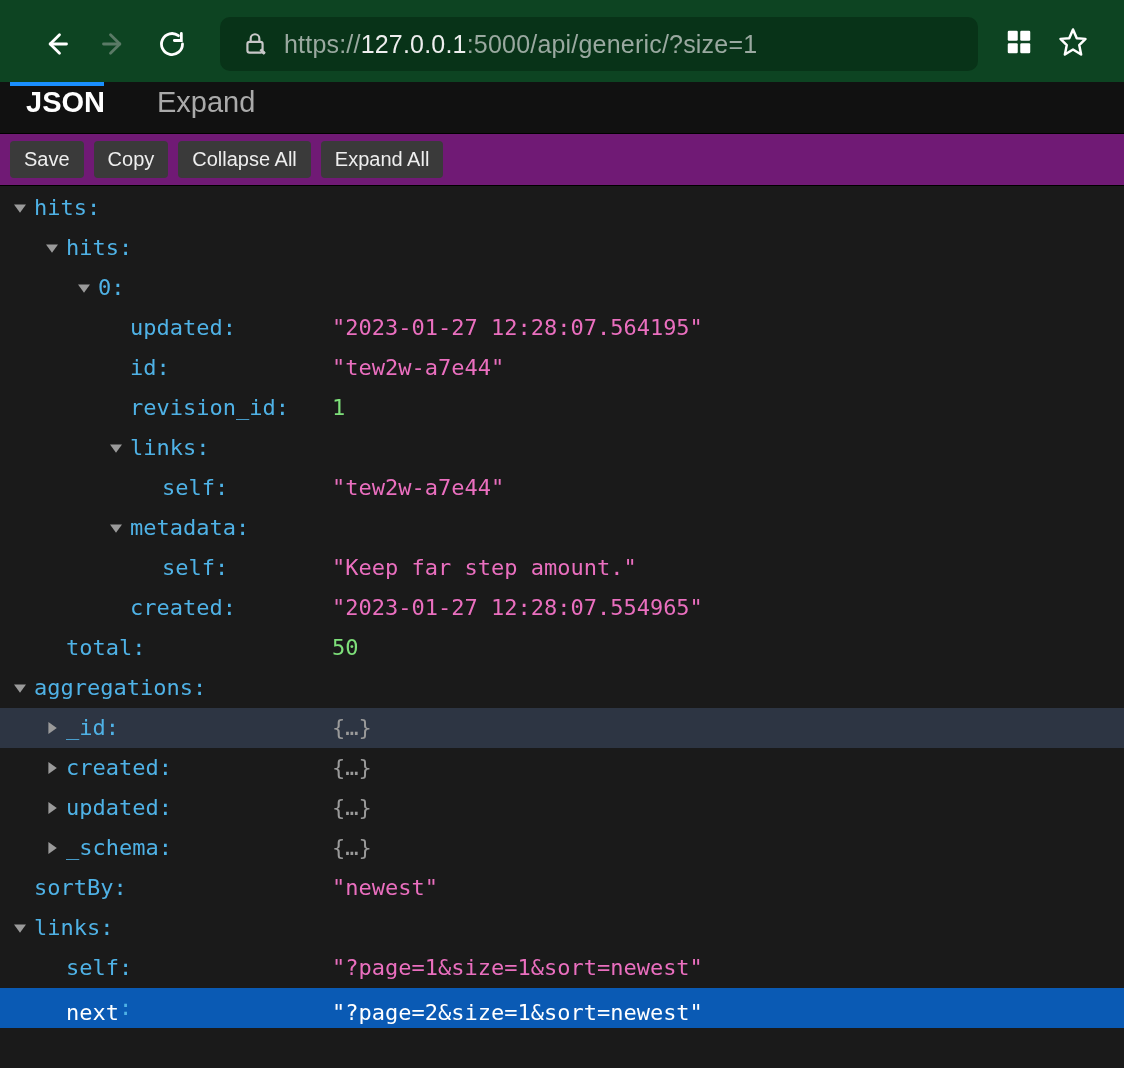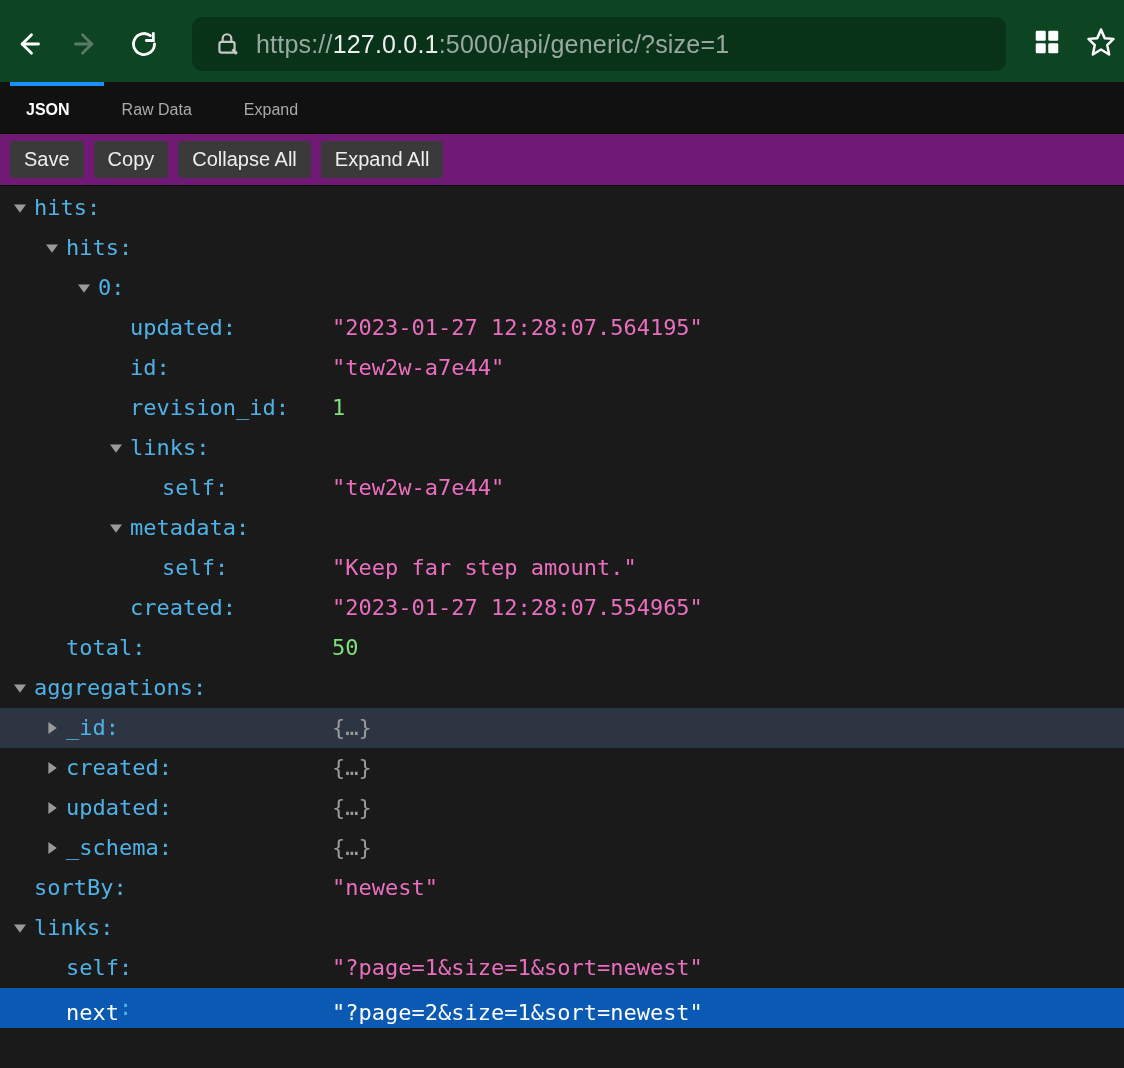--- a/index.html
+++ b/index.html
@@ -11,21 +11,21 @@
     color: #ccc;
     overflow: hidden;
   }
 
   
   .browser-chrome {
     background: #0d4422;
     height: 82px;
     display: flex;
     align-items: center;
-    padding: 0 8px;
+    padding: 0 36px;
     gap: 18px;
     border-top: 6px solid #0d4422;
   }
   .nav-btn {
     width: 40px;
     height: 40px;
     display: flex;
     align-items: center;
     justify-content: center;
     color: #fff;
@@ -66,21 +66,21 @@
   .viewer-tabs {
     background: #111;
     height: 52px;
     display: flex;
     align-items: flex-end;
     border-bottom: 1px solid #000;
     position: relative;
   }
   .tab {
     padding: 14px 26px;
-    font-size: 16px;
+    font-size: 29px;
     color: #aaa;
     cursor: pointer;
   }
   .tab.active { color: #fff; font-weight:600; }
   .tab-indicator {
     position: absolute;
     top: 0;
     left: 10px;
     width: 94px;
     height: 4px;
@@ -217,21 +217,20 @@
       <svg viewBox="0 0 24 24" fill="none" stroke="currentColor" stroke-width="2" stroke-linejoin="round">
           <polygon points="12 2 15 9 22 9.5 17 14.5 18.5 22 12 18 5.5 22 7 14.5 2 9.5 9 9"></polygon>
         </svg>
     </span>
   </div>
 </div>
 
 <div class="viewer-tabs">
   <div class="tab-indicator"></div>
   <div class="tab active">JSON</div>
-  <div class="tab">Raw Data</div>
   <div class="tab">Expand</div>
 </div>
 
 <div class="toolbar">
   <button class="tool-btn">Save</button>
   <button class="tool-btn">Copy</button>
   <button class="tool-btn">Collapse All</button>
   <button class="tool-btn">Expand All</button>
 </div>
 

